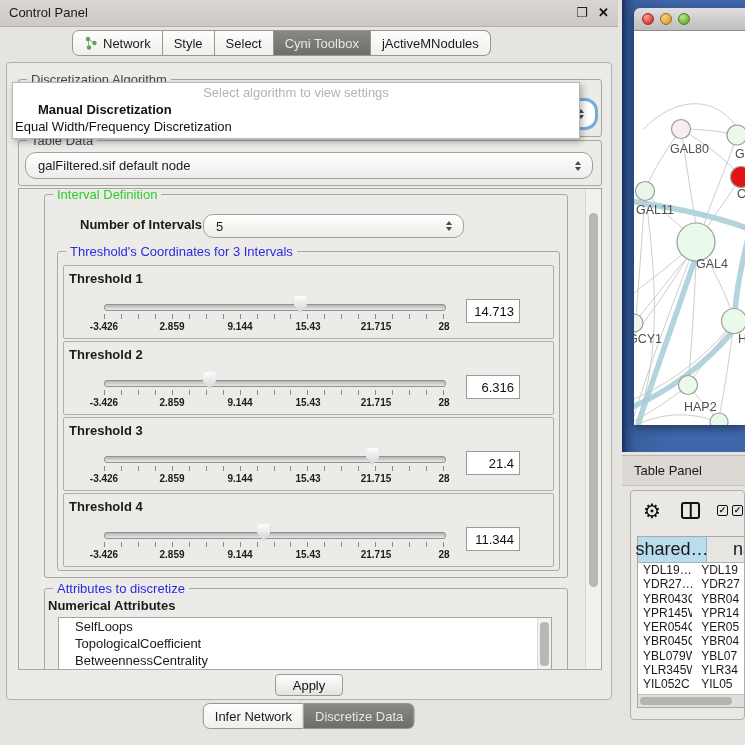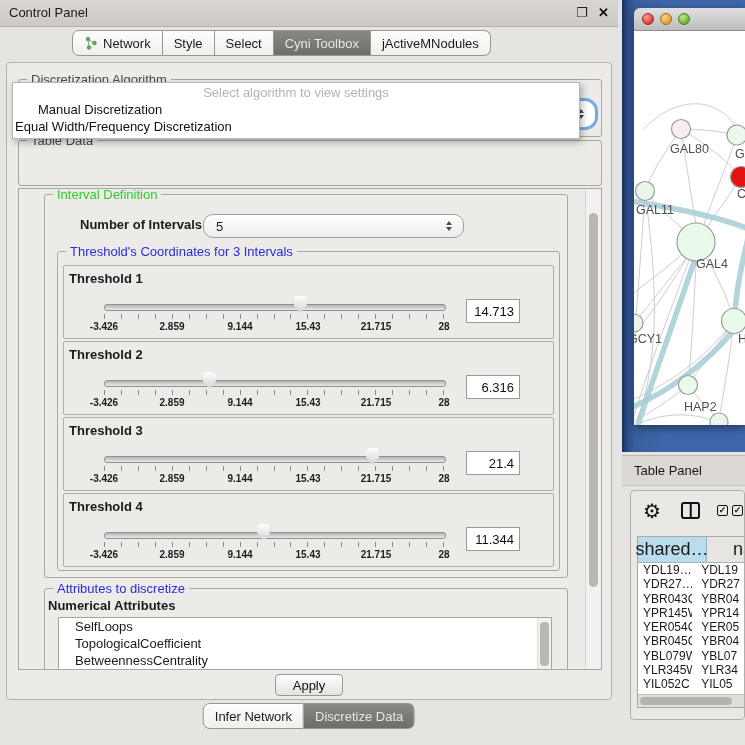--- a/index.html
+++ b/index.html
@@ -40,21 +40,21 @@
   .combo-arrows{position:absolute;right:11px;top:50%;transform:translateY(-50%);
     display:flex;flex-direction:column;align-items:center;gap:2px;}
   .arr-up{width:0;height:0;border-left:3.5px solid transparent;border-right:3.5px solid transparent;border-bottom:4.5px solid #4a4a4a;}
   .arr-dn{width:0;height:0;border-left:3.5px solid transparent;border-right:3.5px solid transparent;border-top:4.5px solid #4a4a4a;}
   .algo-combo{left:7px;top:18px;width:566px;height:26px;border:3px solid #78abdd;border-radius:13px;background:#fff;}
   
   .popup{position:absolute;left:5px;top:19px;width:566px;height:55px;background:#ffffff;
     border:1px solid #b8b6b2;box-shadow:2px 3px 7px rgba(0,0,0,.3);z-index:40;}
   .popup-hint{height:18px;line-height:19px;text-align:center;color:#b5b3b0;font-size:13px;}
   .popup-item{height:17px;line-height:17px;padding-left:2px;font-size:13px;color:#111;}
-  .popup-item.bold{font-weight:normal;padding-left:25px;}
+  .popup-item.bold{font-weight:bold;padding-left:25px;}
   
   .scrollpane{position:absolute;left:11px;top:125px;width:582px;height:480px;
     border:1px solid #a9a7a4;overflow:hidden;background:#edebe8;}
   .vscrollbar{position:absolute;right:0;top:0;width:15px;height:100%;background:#f3f1ef;border-left:1px solid #d8d6d3;}
   .vthumb{position:absolute;left:2.5px;top:24px;width:9px;height:374px;background:#b9b7b4;border-radius:5px;}
   .noi-label{position:absolute;left:35px;top:22px;font-size:13px;font-weight:bold;}
   .noi-spinner{left:158px;top:19px;width:259px;height:22px;border-radius:10px;}
   
   .thr-panel{position:absolute;left:5px;width:489px;height:72px;border:1px solid #b0aeab;border-radius:2px;}
   .thr-title{position:absolute;left:5px;top:5px;font-size:13px;font-weight:bold;}
@@ -172,20 +172,27 @@
     </div>
 
     <div class="popup">
       <div class="popup-hint">Select algorithm to view settings</div>
       <div class="popup-item bold">Manual Discretization</div>
       <div class="popup-item">Equal Width/Frequency Discretization</div>
     </div>
 
     <div class="group" id="td-group" style="left:11px;top:77px;width:582px;height:44px;">
       <span class="group-title gt-plain">Table Data</span>
+      <div class="combo" style="left:6px;top:11px;width:566px;height:25px;">
+        <span class="combo-text">galFiltered.sif default node</span>
+        <span class="combo-arrows">
+            <span class="arr-up"></span>
+            <span class="arr-dn"></span>
+          </span>
+      </div>
     </div>
 
     <div class="scrollpane">
       <div class="group" id="interval-group" style="left:25px;top:5px;width:522px;height:382px;">
         <span class="group-title gt-green">Interval Definition</span>
         <span class="noi-label">Number of Intervals</span>
         <div class="combo noi-spinner">
           <span class="combo-text">5</span>
           <span class="combo-arrows">
               <span class="arr-up"></span>

